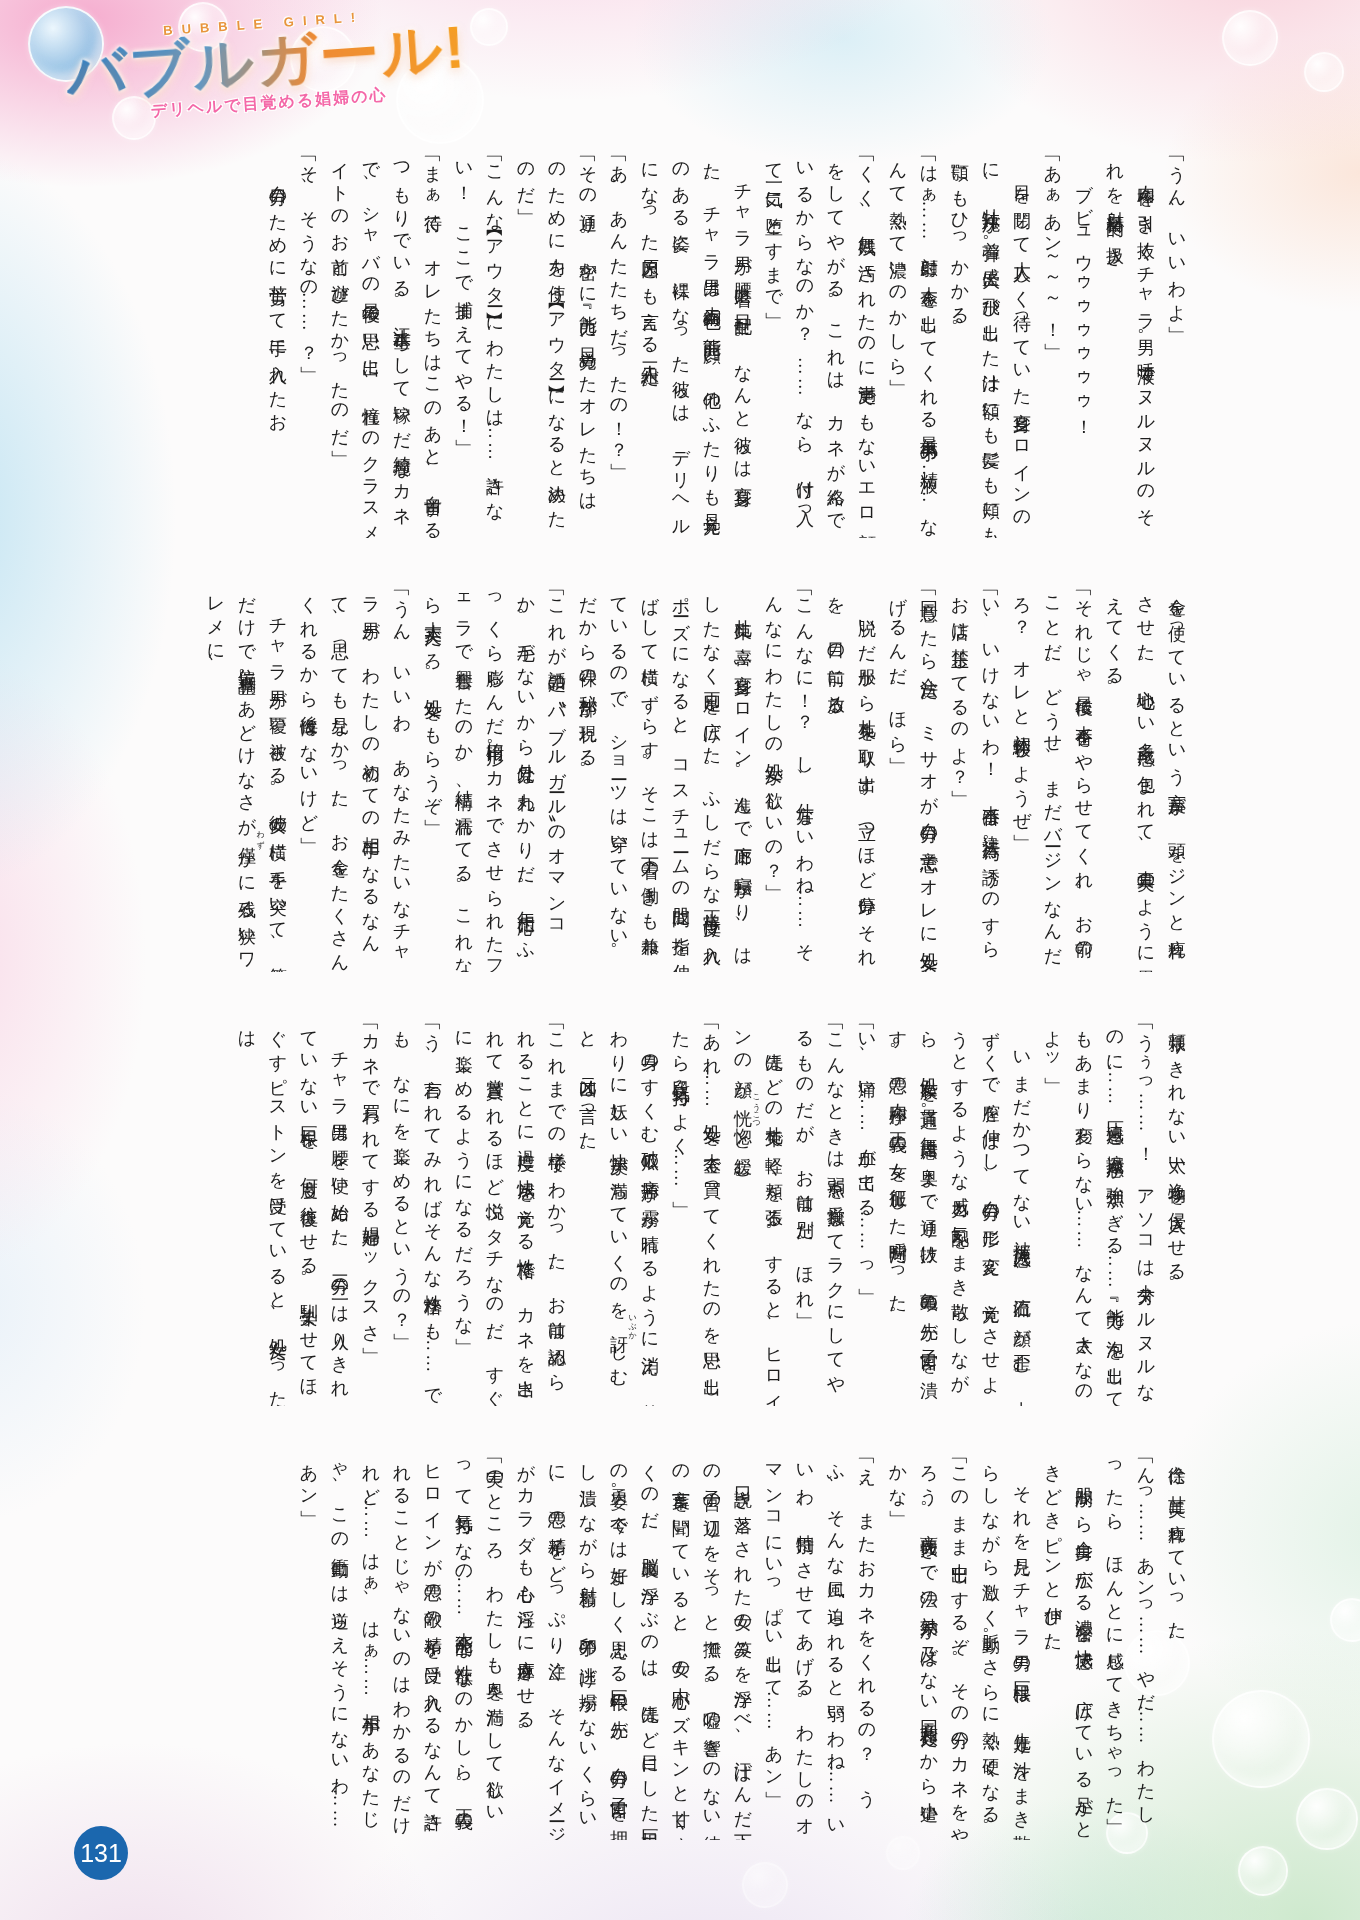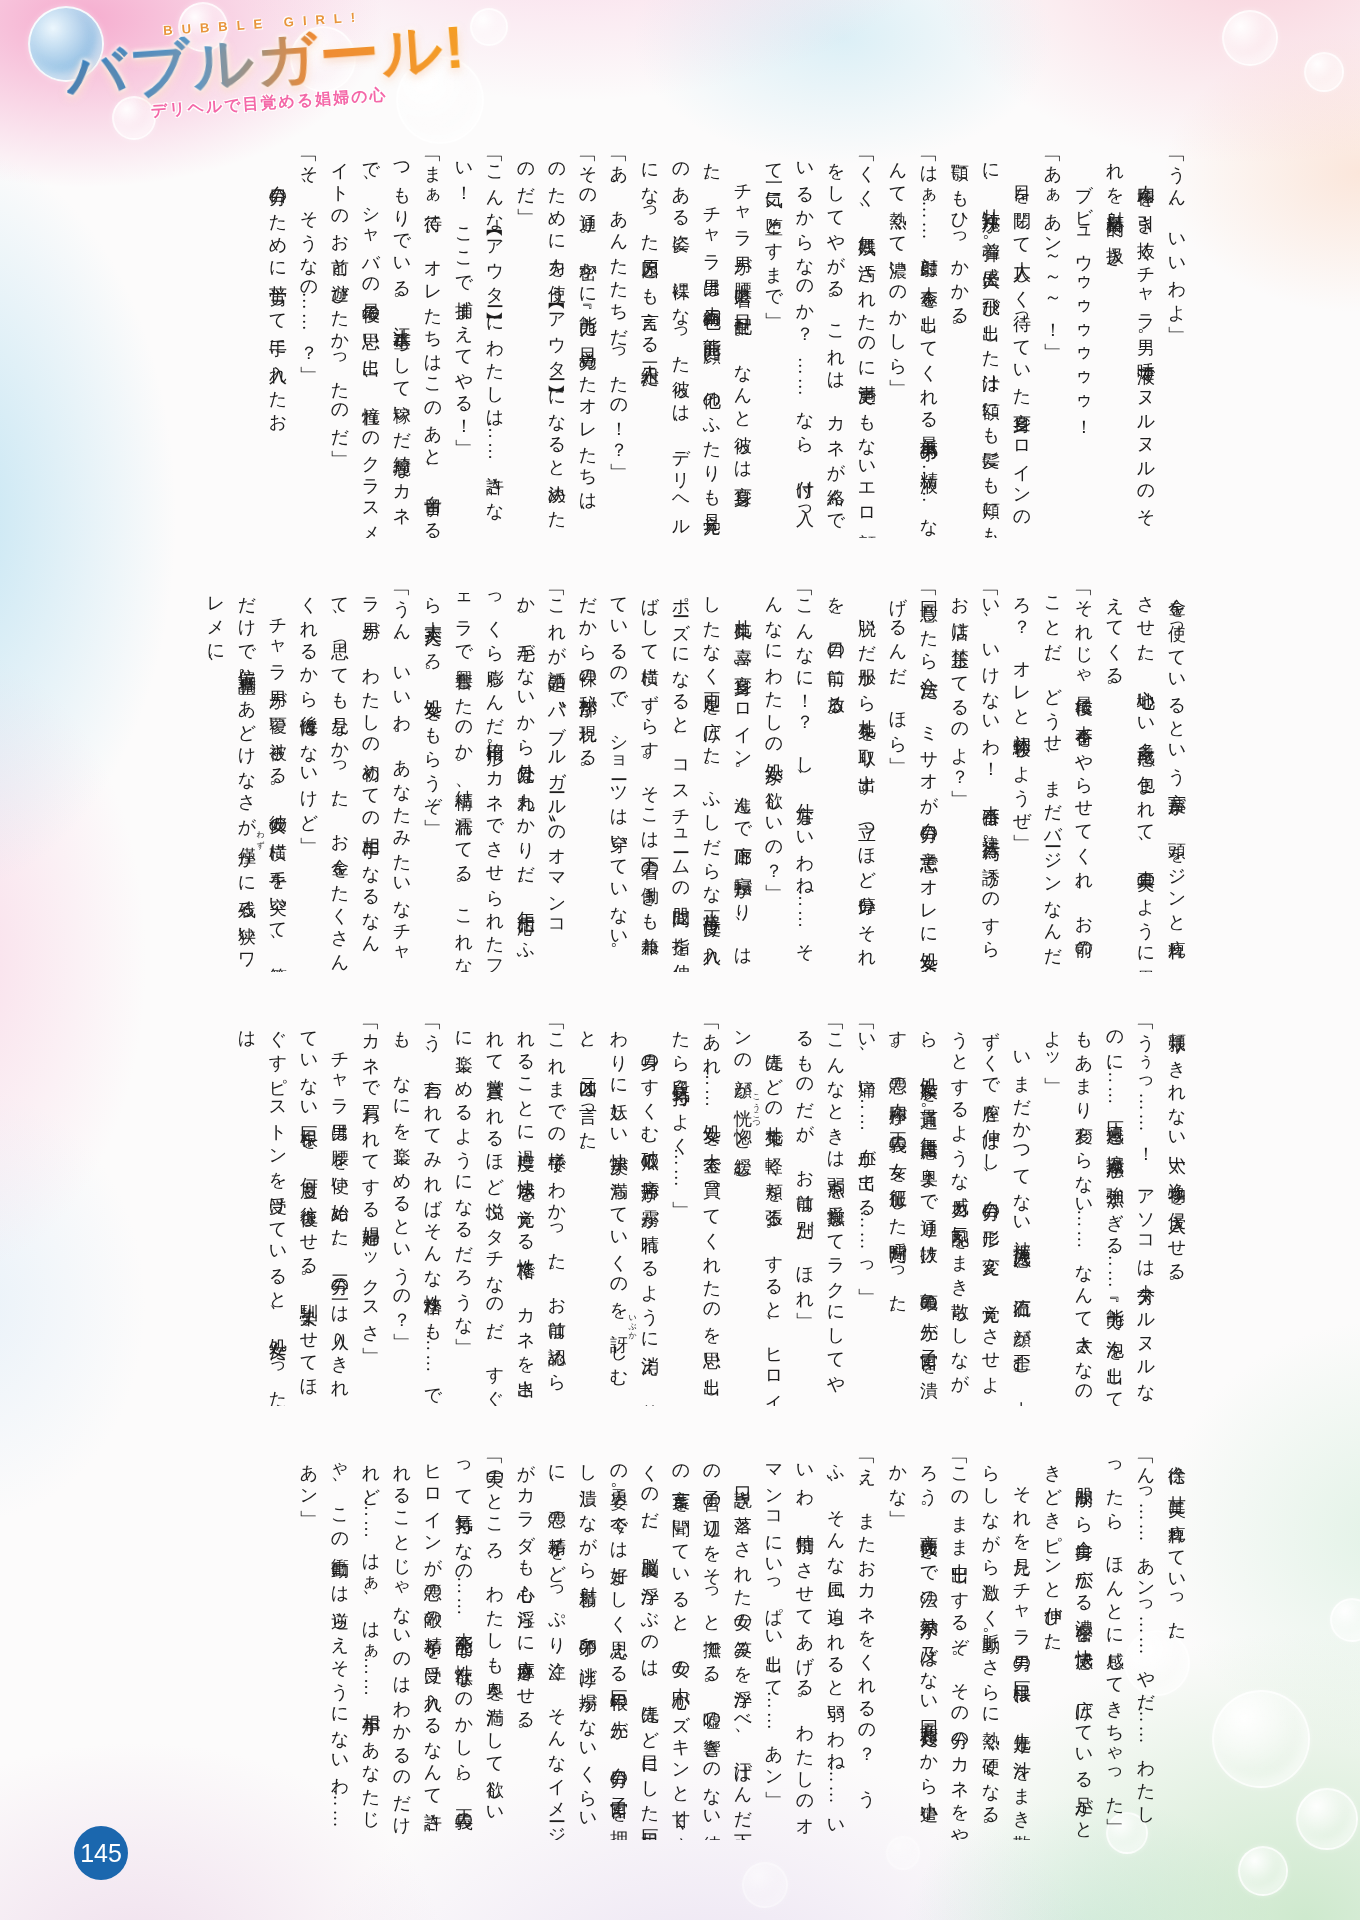--- a/index.html
+++ b/index.html
@@ -147,16 +147,16 @@
 「んっ……あンっ……やだ……わたしったら、ほんとに感じてきちゃった」
 　股間から全身に広がる濃密な快感で、広げている足がときどきピンと伸びた。
 　それを見たチャラ男の巨根は、先走り汁をまき散らしながら激しく脈動。さらに熱く硬くなる。
 「このまま中出しするぞ。その分のカネをやろう。商売抜きで法の効果が及ばない同意和姦だから小遣いかな」
 「え、またおカネをくれるの？　うふ、そんな風に迫られると弱いわね……いいわ、特別にさせてあげる。わたしのオマンコにいっぱい出して……あン」
 　口説き落とされた女の笑みを浮かべ、汗ばんだ下腹の子宮の辺りをそっと撫でる。嘘の響きのない彼の言葉を聞いていると、女の中心がズキンと甘く疼くのだ。脳裏に浮かぶのは、先ほど目にした巨根の勇姿。今では好ましく思える巨根の先が、自分の子宮口を押し潰しながら射精し、卵子の逃げ場がないくらいに、悪の精子をどっぷり注ぐ。そんなイメージがカラダも心も淫らに麻痺させる。
 「実のところ、わたしも奥を満たして欲しいって気持ちなの……本能的な性欲なのかしら。正義のヒロインが悪の敵の精子を受け入れるなんて許されることじゃないのはわかるのだけれど……はぁ、はぁ……相手があなたじゃ、この衝動には逆らえそうにないわ……あン」</div>
   </div>
 
   <div class="page-number">
-    <span>145</span>
+    <span>131</span>
   </div>
 
 </div>
 
 </body></html>

